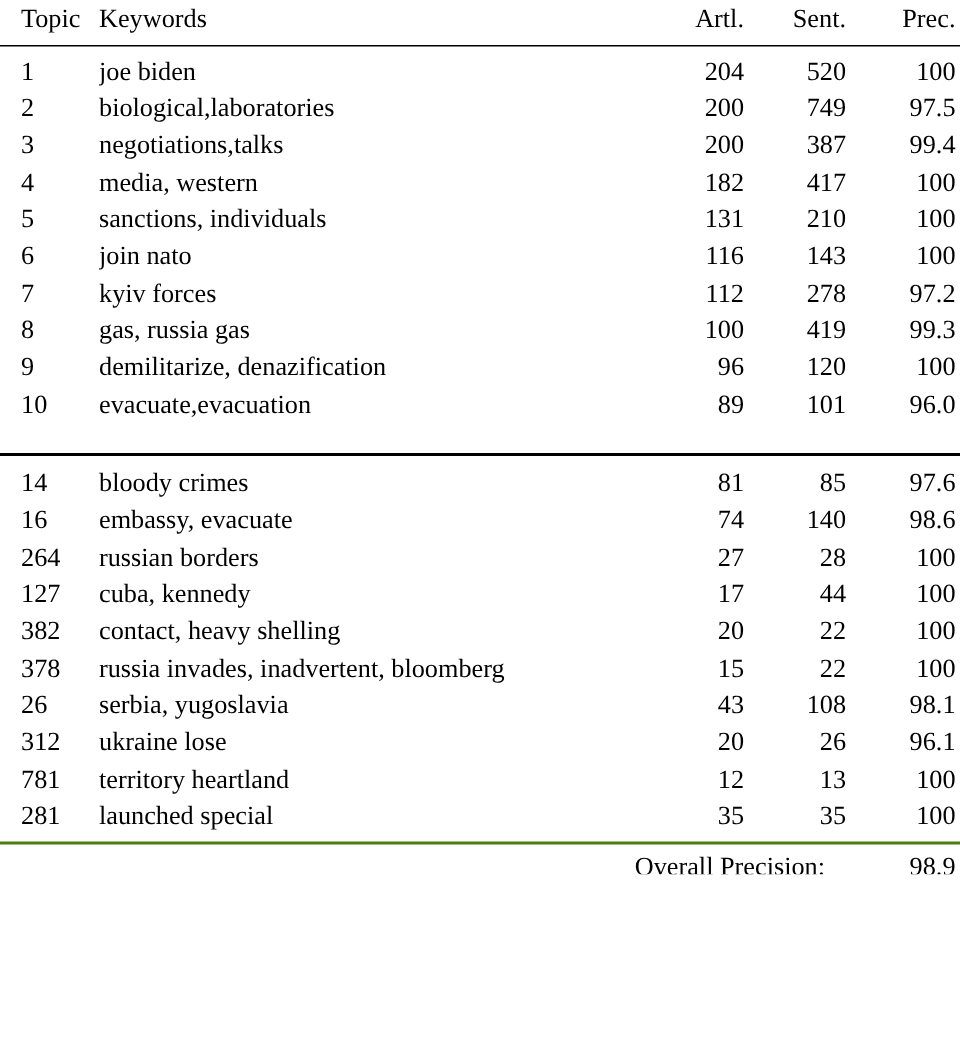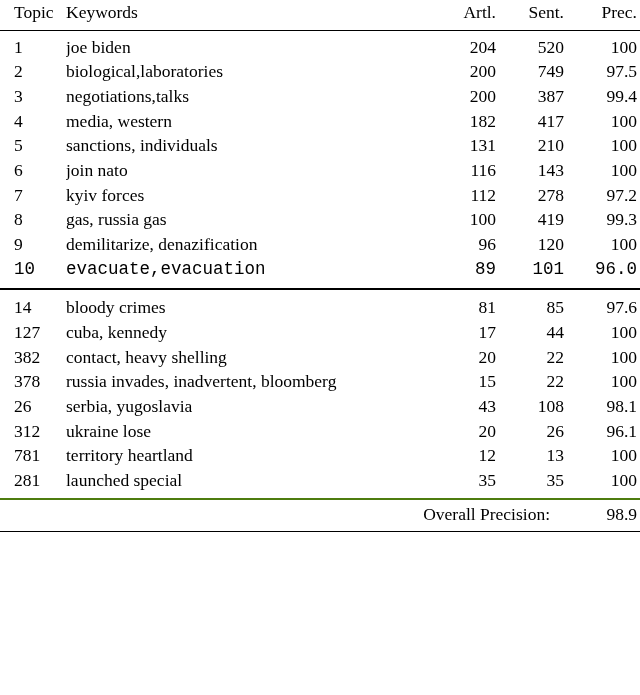--- a/index.html
+++ b/index.html
@@ -42,21 +42,21 @@
   th:first-child, td:first-child { padding-left: 14px; }
   th:last-child,  td:last-child  { padding-right: 3px; }
 
   thead th {
     border-bottom: 1px solid #000;
     padding-top: 3px;
     padding-bottom: 7px;
   }
   tbody.group-1 { border-bottom: 2px solid #000; }
   tbody.group-1 tr:first-child td { padding-top: 7px; }
-  tbody.group-1 tr:last-child  td { padding-bottom: 9px; font-family: Liberation Mono, monospace; }
+  tbody.group-1 tr:last-child  td { padding-bottom: 23px; }
   tbody.group-2 { border-bottom: 2px solid #4d7c0f; }
   tbody.group-2 tr:first-child td { padding-top: 8px; }
   tbody.group-2 tr:last-child  td { padding-bottom: 7px; }
 
   tfoot td {
     border-bottom: 1px solid #000;
     padding-top: 5px;
     padding-bottom: 7px;
   }
   tfoot td.footer-label { text-align: right; padding-right: 14px; }
@@ -156,20 +156,34 @@
       </tbody>
     <tbody id="body-group-2" class="group-2">
         <tr>
           <td class="left">14</td>
           <td class="left">bloody crimes</td>
           <td class="right">81</td>
           <td class="right">85</td>
           <td class="right">97.6</td>
         </tr>
         <tr>
+          <td class="left">16</td>
+          <td class="left">embassy, evacuate</td>
+          <td class="right">74</td>
+          <td class="right">140</td>
+          <td class="right">98.6</td>
+        </tr>
+        <tr>
+          <td class="left">264</td>
+          <td class="left">russian borders</td>
+          <td class="right">27</td>
+          <td class="right">28</td>
+          <td class="right">100</td>
+        </tr>
+        <tr>
           <td class="left">127</td>
           <td class="left">cuba, kennedy</td>
           <td class="right">17</td>
           <td class="right">44</td>
           <td class="right">100</td>
         </tr>
         <tr>
           <td class="left">382</td>
           <td class="left">contact, heavy shelling</td>
           <td class="right">20</td>

